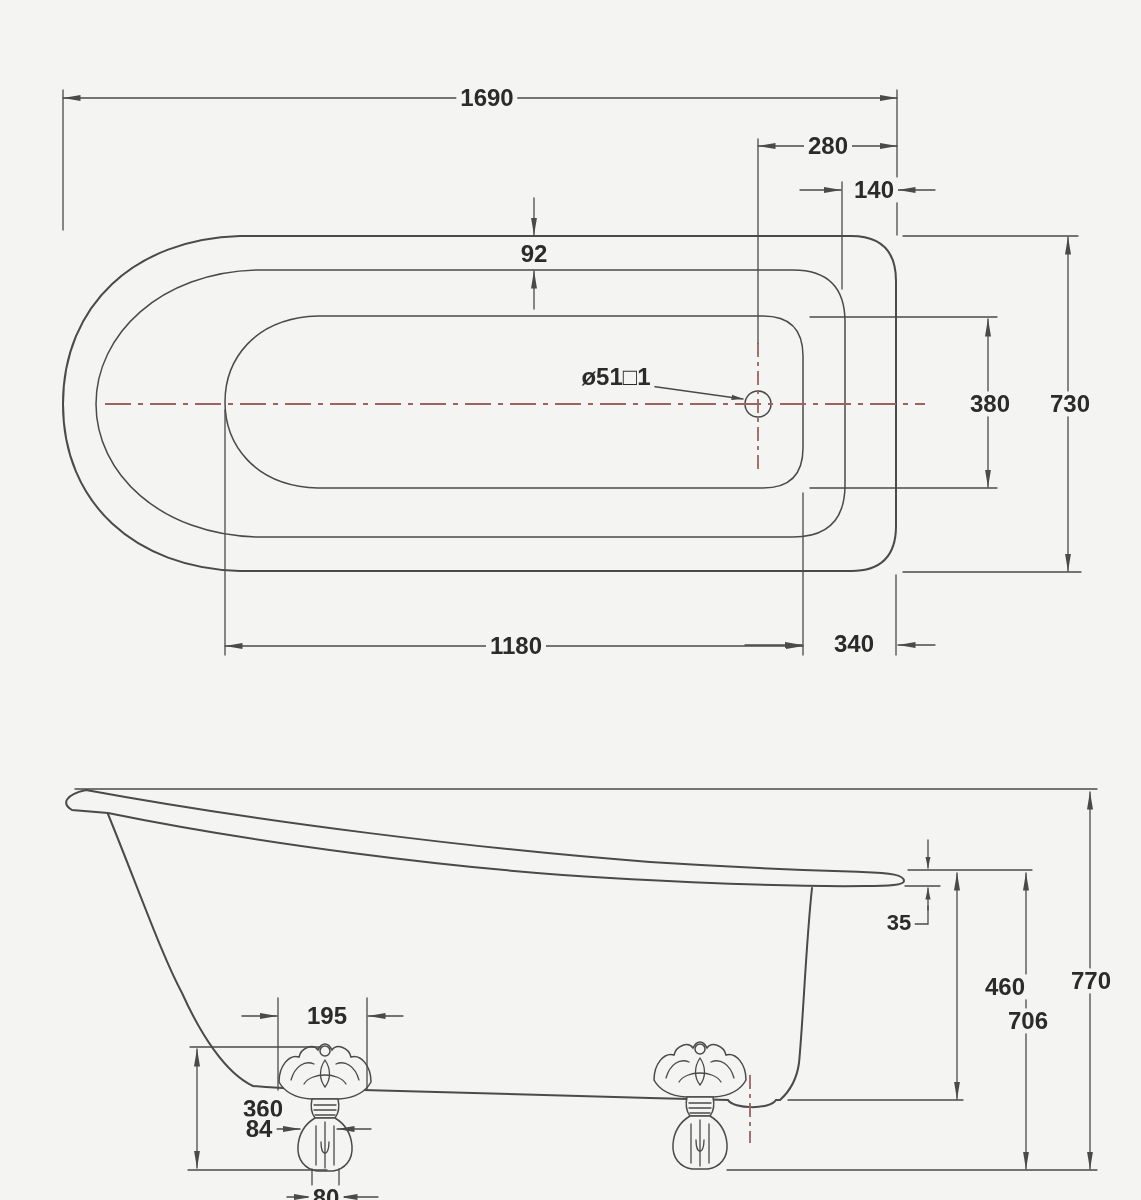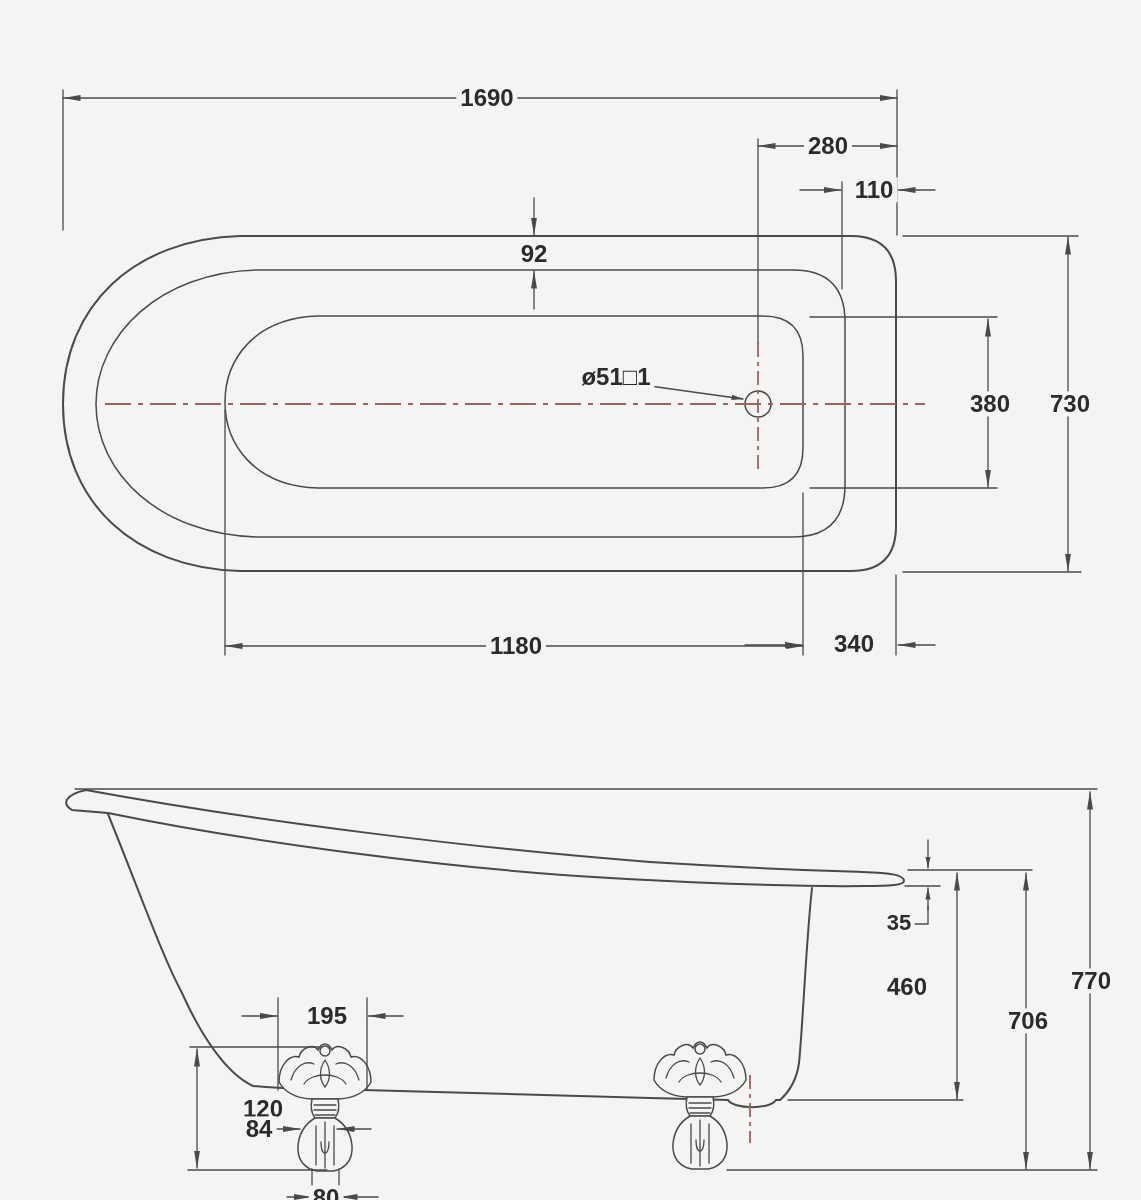--- a/index.html
+++ b/index.html
@@ -146,30 +146,30 @@
         <line x1="928" y1="867" x2="928" y2="845" marker-end="url(#arrSm)"></line>
         <line x1="957" y1="830" x2="957" y2="1056" marker-start="url(#arr)" marker-end="url(#arr)"></line>
         <line x1="1026" y1="830" x2="1026" y2="1126" marker-start="url(#arr)" marker-end="url(#arr)"></line>
         <line x1="1090" y1="749" x2="1090" y2="1126" marker-start="url(#arr)" marker-end="url(#arr)"></line>
       </g>
     </g>
   </svg>
 
   <span class="dim" style="left:487px;top:55px">1690</span>
   <span class="dim" style="left:828px;top:103px">280</span>
-  <span class="dim" style="left:874px;top:147px">110</span>
+  <span class="dim" style="left:874px;top:147px">140</span>
   <span class="dim" style="left:534px;top:211px">92</span>
   <span class="dim" style="left:616px;top:334px">ø51□1</span>
   <span class="dim" style="left:990px;top:361px">380</span>
   <span class="dim" style="left:1070px;top:361px">730</span>
   <span class="dim" style="left:516px;top:603px">1180</span>
   <span class="dim" style="left:854px;top:601px">340</span>
 
   <span class="dim" style="left:327px;top:973px">195</span>
   <span class="dim small" style="left:899px;top:880px">35</span>
-  <span class="dim" style="left:907px;top:944px">460</span>
+  <span class="dim" style="left:1005px;top:944px">460</span>
   <span class="dim" style="left:1028px;top:978px">706</span>
   <span class="dim" style="left:1091px;top:938px">770</span>
-  <span class="dim" style="left:263px;top:1066px">120</span>
+  <span class="dim" style="left:263px;top:1066px">360</span>
   <span class="dim" style="left:259px;top:1086px">84</span>
   <span class="dim" style="left:326px;top:1155px">80</span>
 
 </div>
 
 </body></html>

